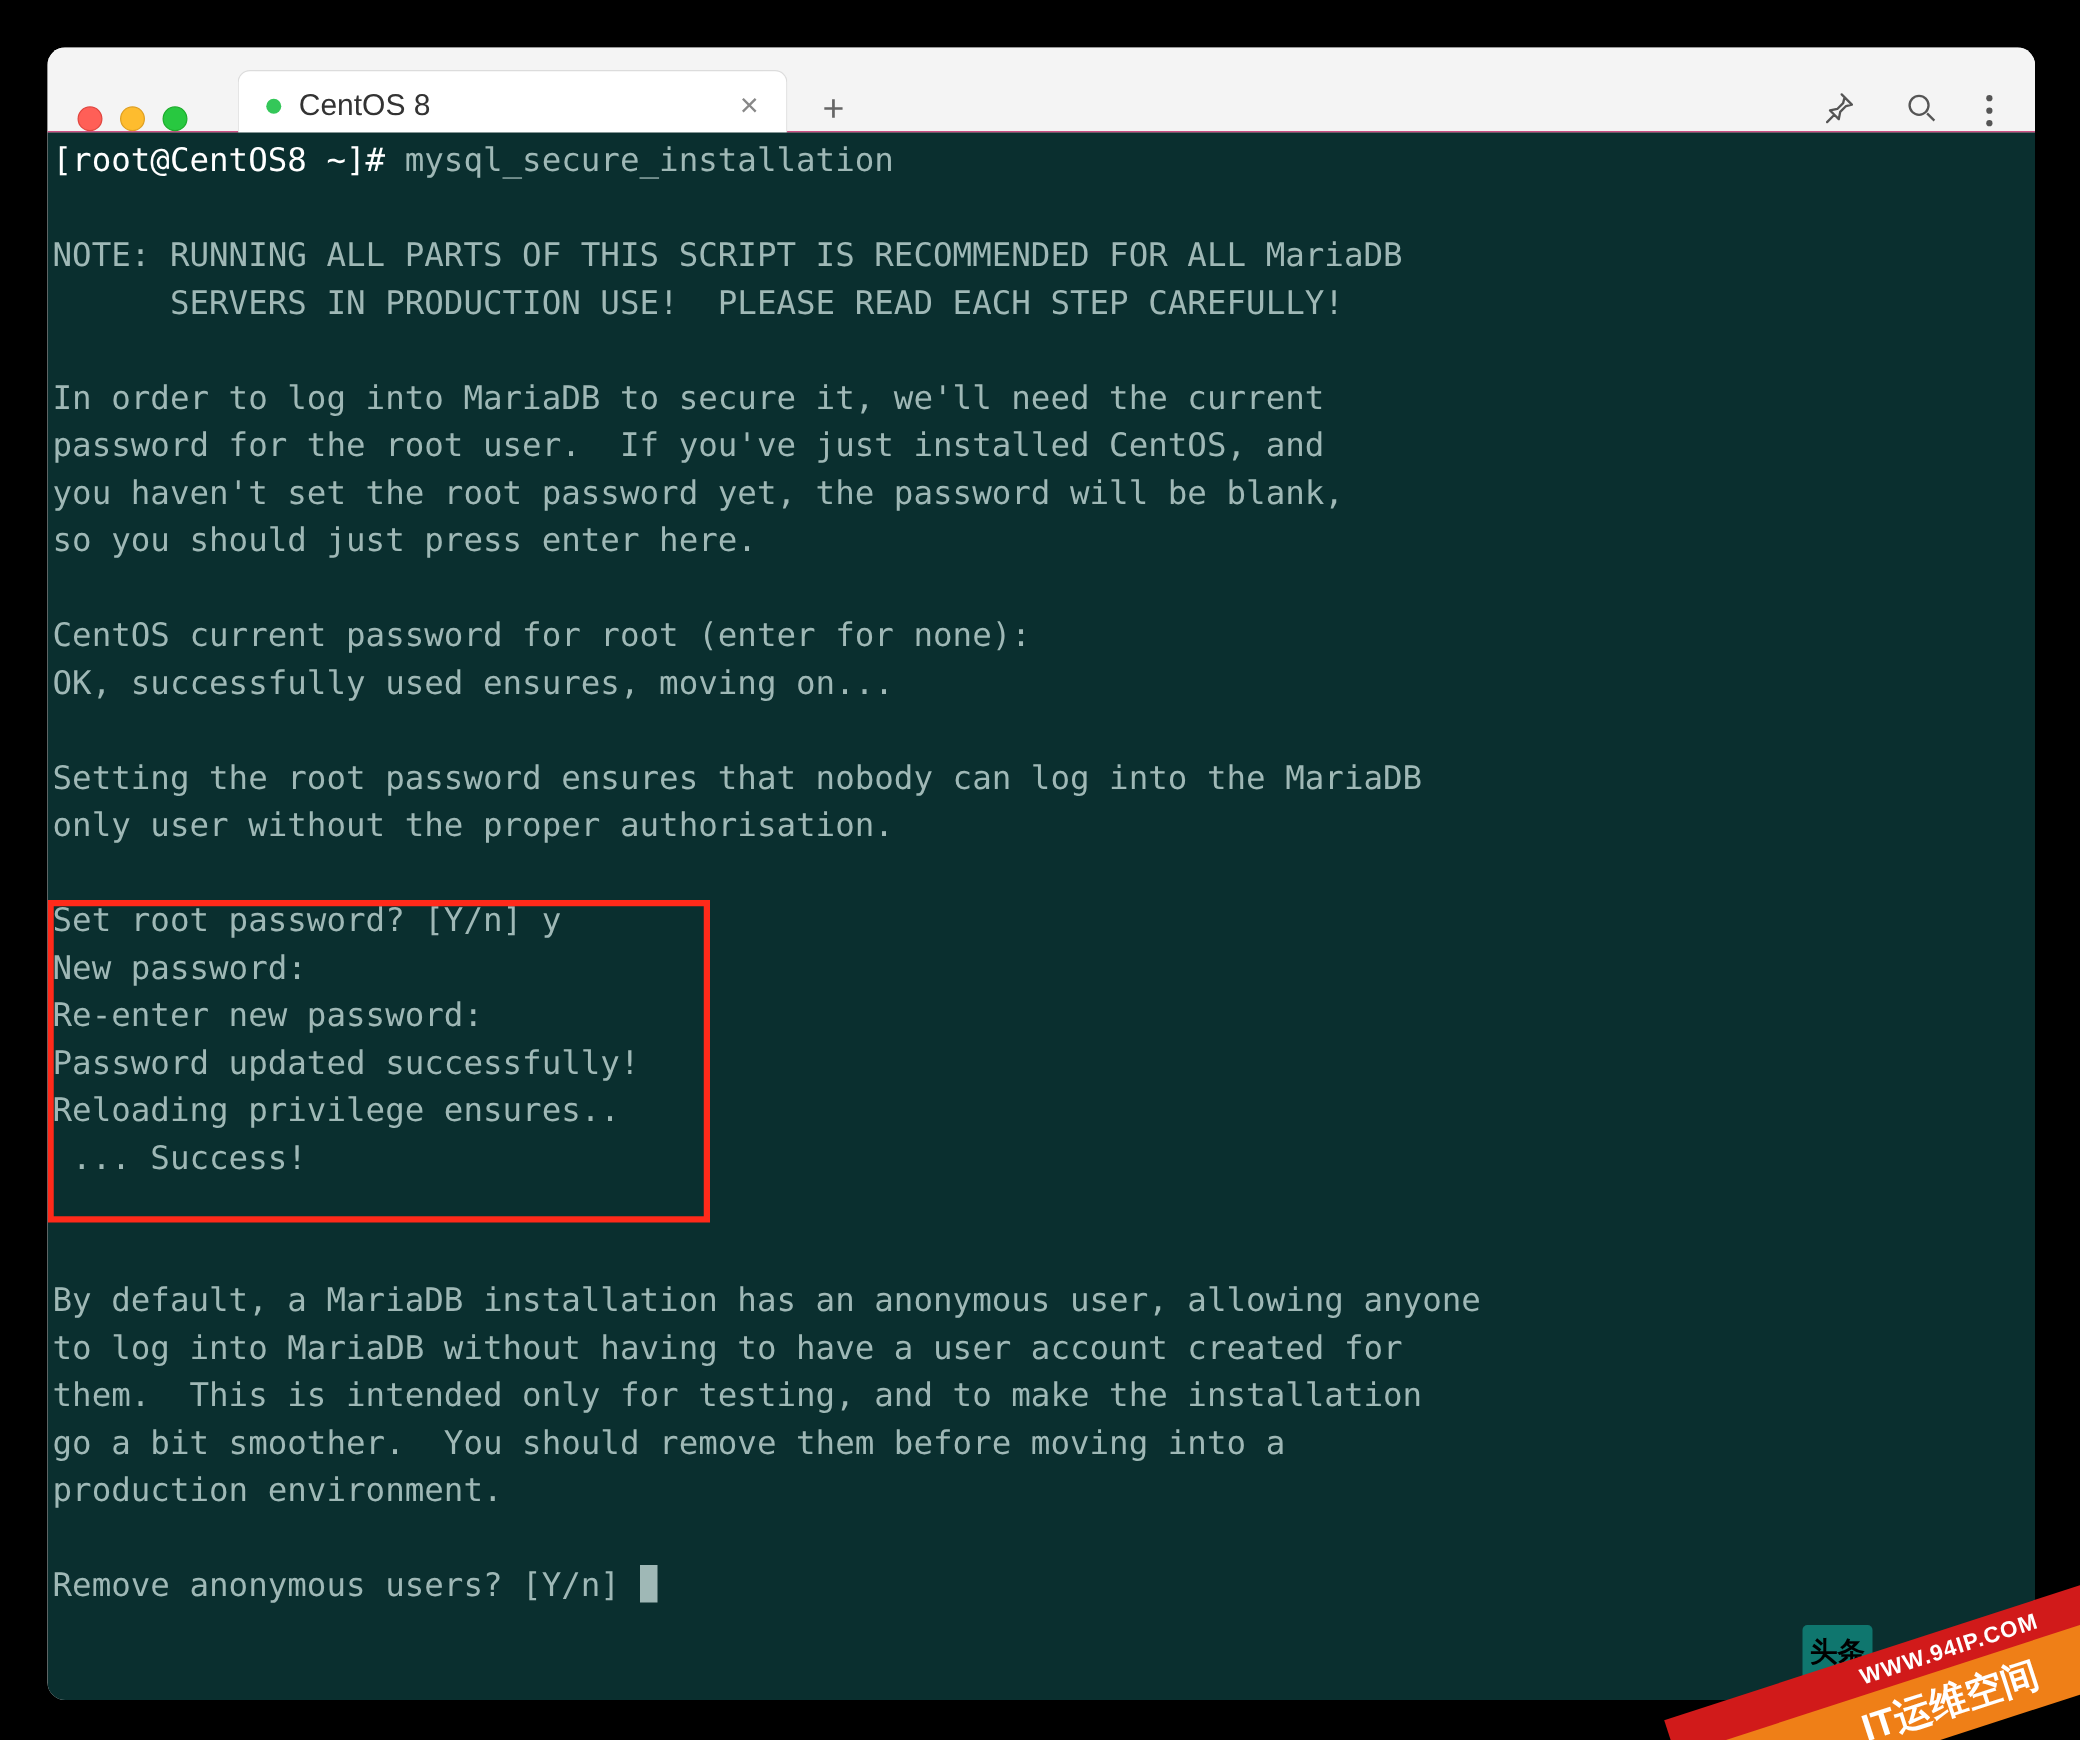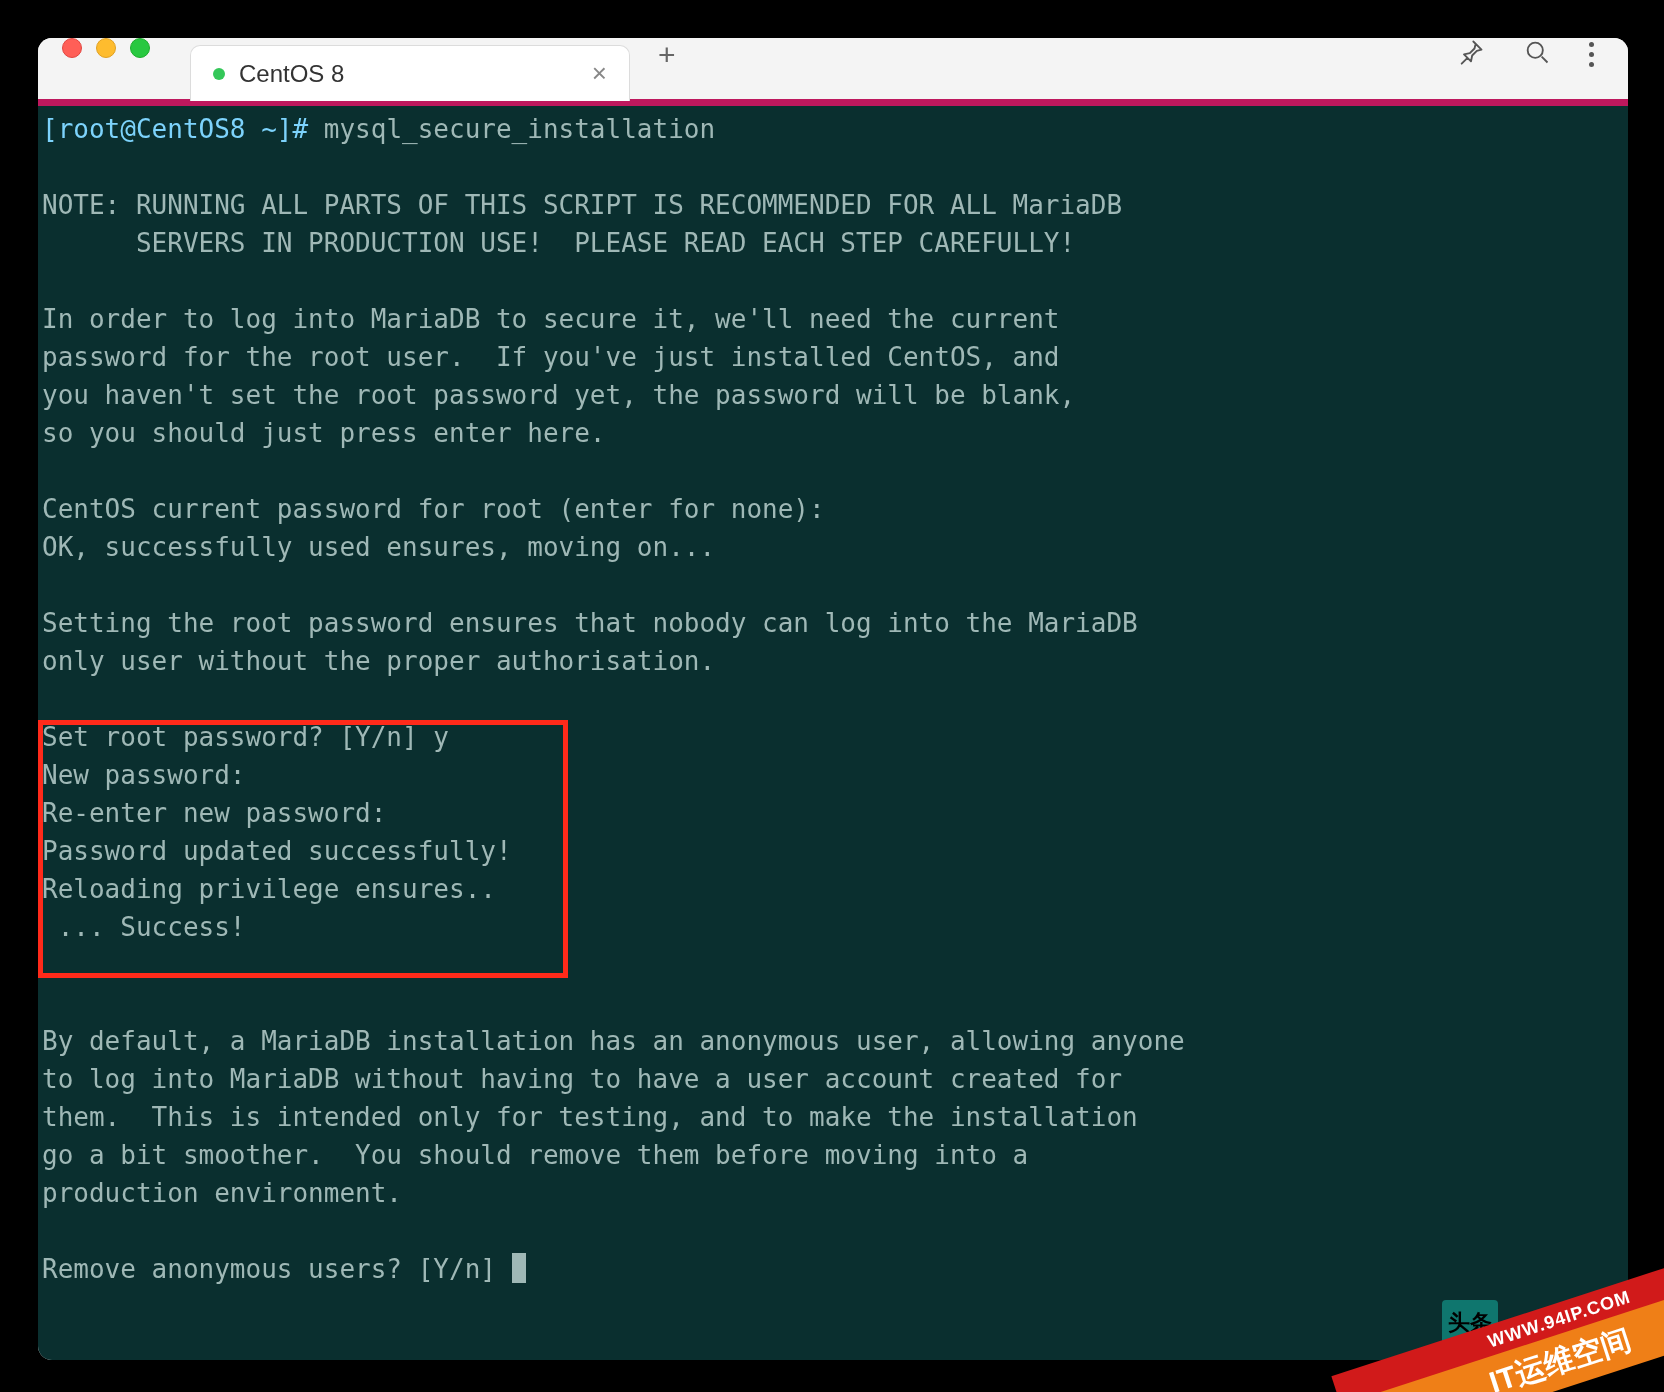--- a/index.html
+++ b/index.html
@@ -16,23 +16,23 @@
     overflow: hidden;
     box-shadow: 0 0 0 1px rgba(0,0,0,.25);
     display: flex;
     flex-direction: column;
   }
 
   .titlebar {
     height: 68px;
     background: #f4f4f4;
     display: flex;
-    align-items: flex-start;
+    align-items: flex-end;
     padding: 0 14px;
-    border-bottom: 7px solid #be185d;
+    border-bottom: 1px solid #be185d;
     position: relative;
   }
 
   .traffic-lights { display: flex; gap: 14px; margin-left: 10px; }
   .dot { width: 20px; height: 20px; border-radius: 50%; }
   .dot.red { background: #ff5f57; border: 1px solid #e14640; }
   .dot.yellow { background: #febc2e; border: 1px solid #dfa023; }
   .dot.green { background: #28c840; border: 1px solid #1dad2c; }
 
   .tab {
@@ -67,21 +67,21 @@
     color: #9fb8b6;
     font-family: "Menlo", "Consolas", "DejaVu Sans Mono", monospace;
     font-size: 26px;
     line-height: 38px;
     padding: 4px 4px;
     white-space: pre;
     position: relative;
     overflow: hidden;
   }
 
-  .prompt-user { color: #7dd3fc; }
+  .prompt-user { color: #ffffff; }
   .cursor {
     display: inline-block;
     width: 14px;
     height: 30px;
     background: #9fb8b6;
     vertical-align: -5px;
   }
 
   .highlight-box {
     position: absolute;

